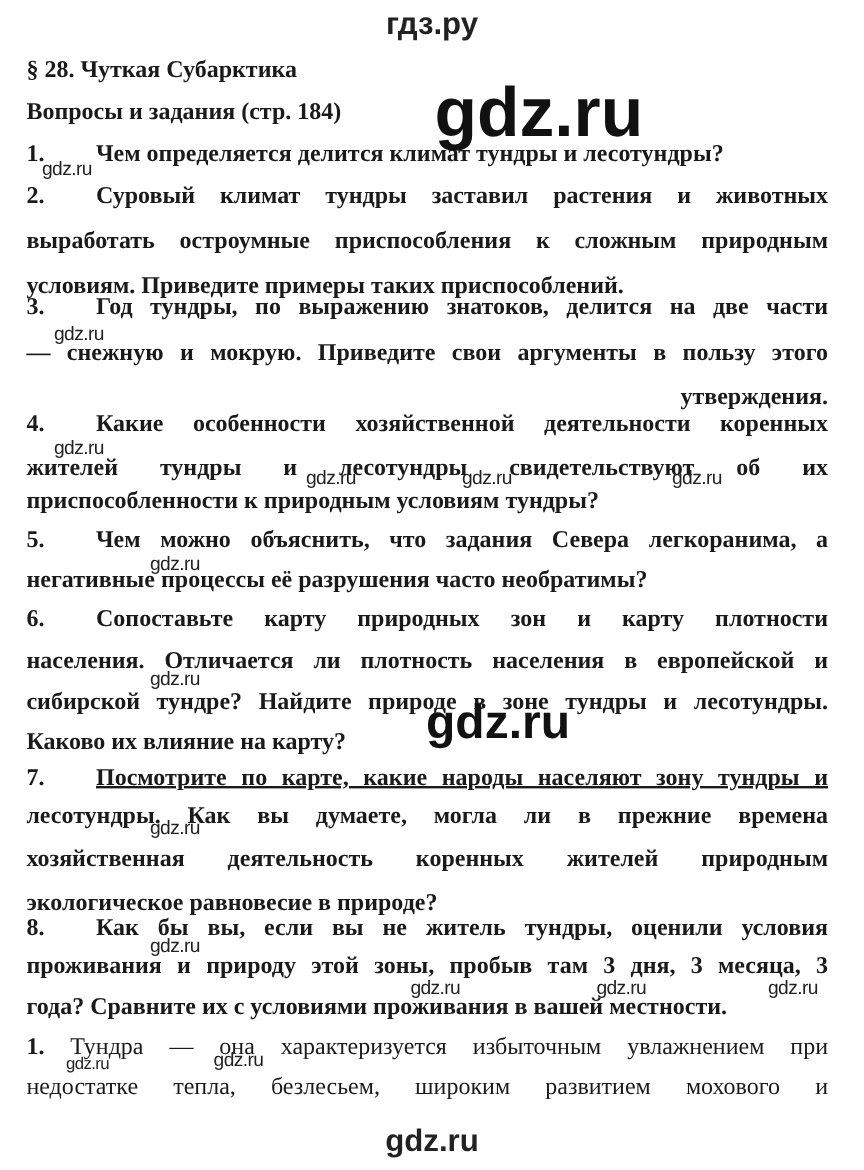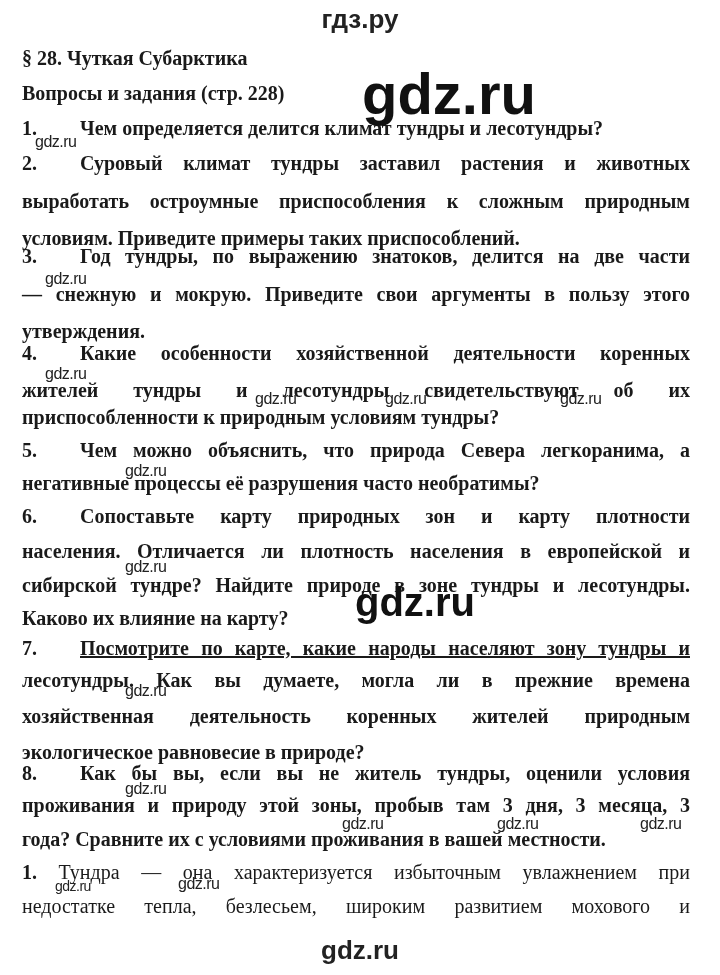--- a/index.html
+++ b/index.html
@@ -27,46 +27,46 @@
   .just { text-align: justify; text-align-last: justify; }
   .num { display: inline-block; width: 58px; }
 </style>
 </head>
 <body>
 
 <div class="header-site">гдз.ру</div>
 
 <div class="doc">
   <div class="line bold" style="top:47px;">§ 28. Чуткая Субарктика</div>
-  <div class="line bold" style="top:82px;">Вопросы и задания (стр. 228)</div>
+  <div class="line bold" style="top:82px;">Вопросы и задания (стр. 184)</div>
 
   <div class="line bold" style="top:117px;">
     <span class="num">1.</span><span>Чем определяется делится климат тундры и лесотундры?</span>
   </div>
 
   <div class="line bold just" style="top:152px;">
     <span class="num">2.</span><span>Суровый климат тундры заставил растения и животных</span>
   </div>
   <div class="line bold just" style="top:190px;">выработать остроумные приспособления к сложным природным</div>
   <div class="line bold" style="top:227px;">условиям. Приведите примеры таких приспособлений.</div>
 
   <div class="line bold just" style="top:245px;">
     <span class="num">3.</span><span>Год тундры, по выражению знатоков, делится на две части</span>
   </div>
   <div class="line bold just" style="top:283px;">— снежную и мокрую. Приведите свои аргументы в пользу этого</div>
-  <div class="line bold" style="top:320px;">утверждения.</div>
+  <div class="line bold" style="top:320px;text-align:right;">утверждения.</div>
 
   <div class="line bold just" style="top:342px;">
     <span class="num">4.</span><span>Какие особенности хозяйственной деятельности коренных</span>
   </div>
   <div class="line bold just" style="top:379px;">жителей тундры и лесотундры свидетельствуют об их</div>
   <div class="line bold" style="top:406px;">приспособленности к природным условиям тундры?</div>
 
   <div class="line bold just" style="top:439px;">
-    <span class="num">5.</span><span>Чем можно объяснить, что природа Севера легкоранима, а</span>
+    <span class="num">5.</span><span>Чем можно объяснить, что задания Севера легкоранима, а</span>
   </div>
   <div class="line bold" style="top:472px;">негативные процессы её разрушения часто необратимы?</div>
 
   <div class="line bold just" style="top:505px;">
     <span class="num">6.</span><span>Сопоставьте карту природных зон и карту плотности</span>
   </div>
   <div class="line bold just" style="top:540px;">населения. Отличается ли плотность населения в европейской и</div>
   <div class="line bold just" style="top:574px;">сибирской тундре? Найдите природе в зоне тундры и лесотундры.</div>
   <div class="line bold" style="top:607px;">Каково их влияние на карту?</div>
 

